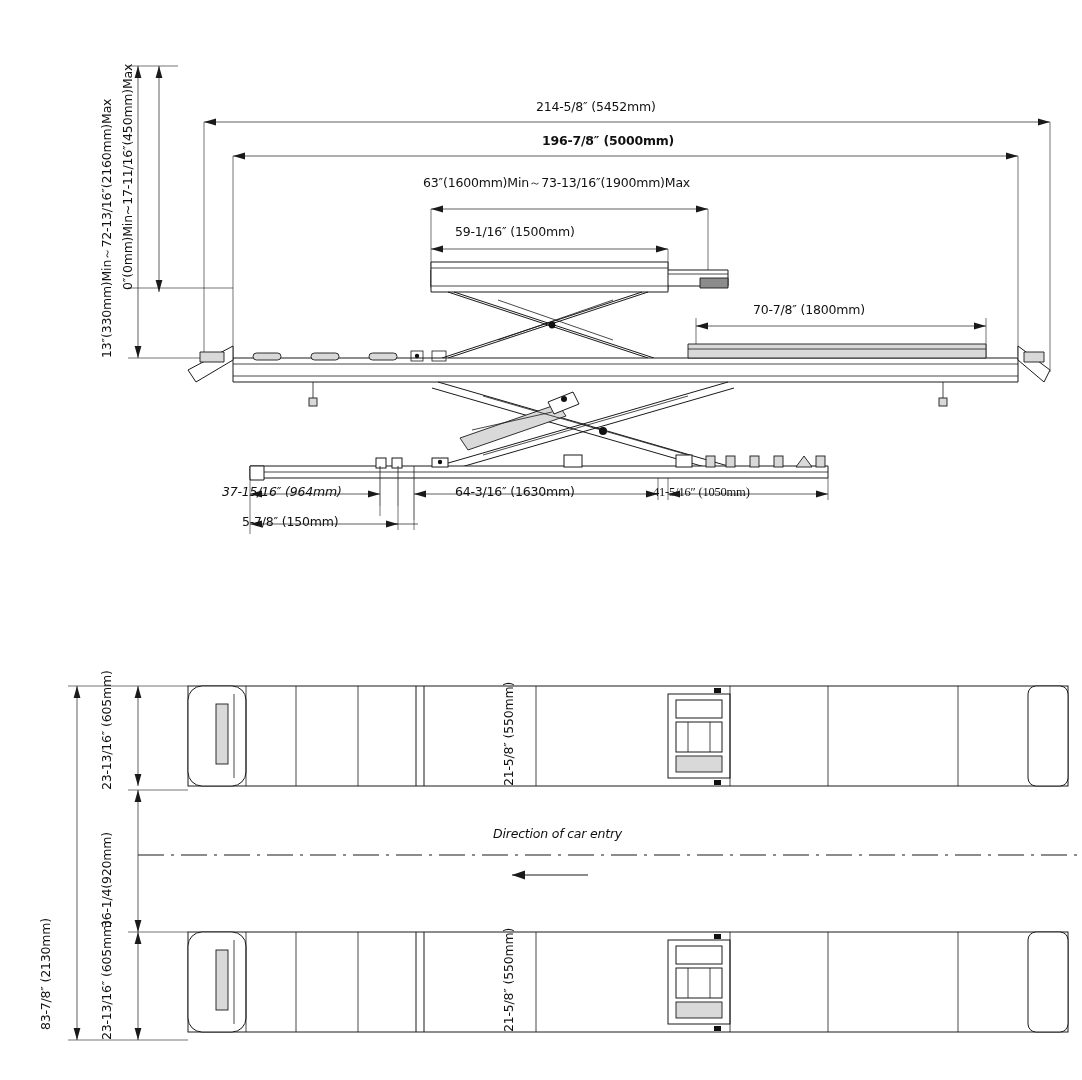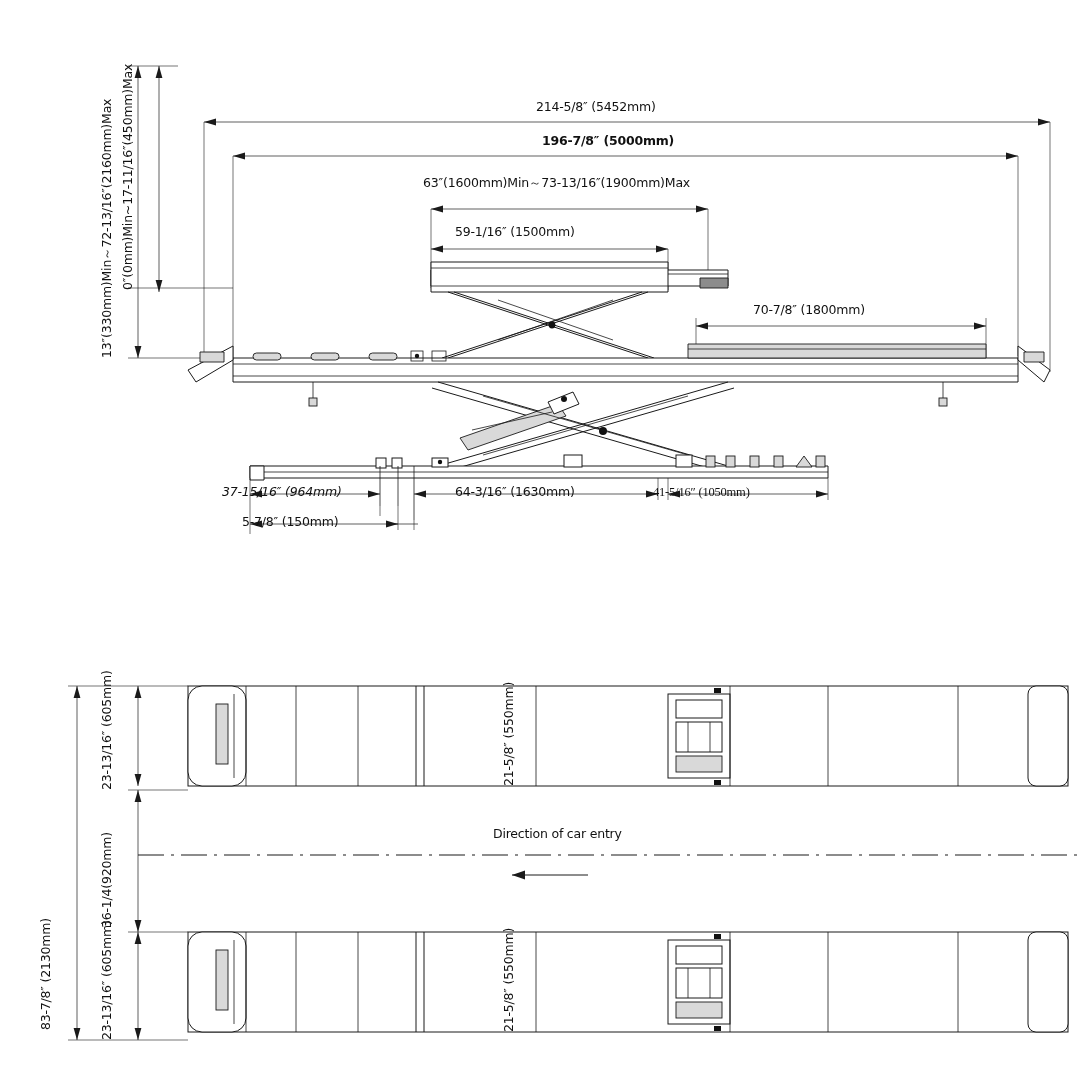--- a/index.html
+++ b/index.html
@@ -349,15 +349,15 @@
   <div class="lbl" style="left:653px; top:486px;font-family:Liberation Serif, serif;">41-5/16″ (1050mm)</div>
   <div class="lbl" style="left:242px; top:516px;">5-7/8″ (150mm)</div>
 
   <div class="lbl rot" style="left:40px; top:1030px;">83-7/8″ (2130mm)</div>
   <div class="lbl rot" style="left:101px; top:790px;">23-13/16″ (605mm)</div>
   <div class="lbl rot" style="left:101px; top:928px;">36-1/4(920mm)</div>
   <div class="lbl rot" style="left:101px; top:1040px;">23-13/16″ (605mm)</div>
   <div class="lbl rot" style="left:503px; top:786px;">21-5/8″ (550mm)</div>
   <div class="lbl rot" style="left:503px; top:1032px;">21-5/8″ (550mm)</div>
 
-  <div class="lbl" style="left:493px; top:828px;">Direction of car entry</div>
+  <div class="lbl" style="left:493px; top:828px;font-style:italic;">Direction of car entry</div>
 
 </div>
 
 </body></html>

